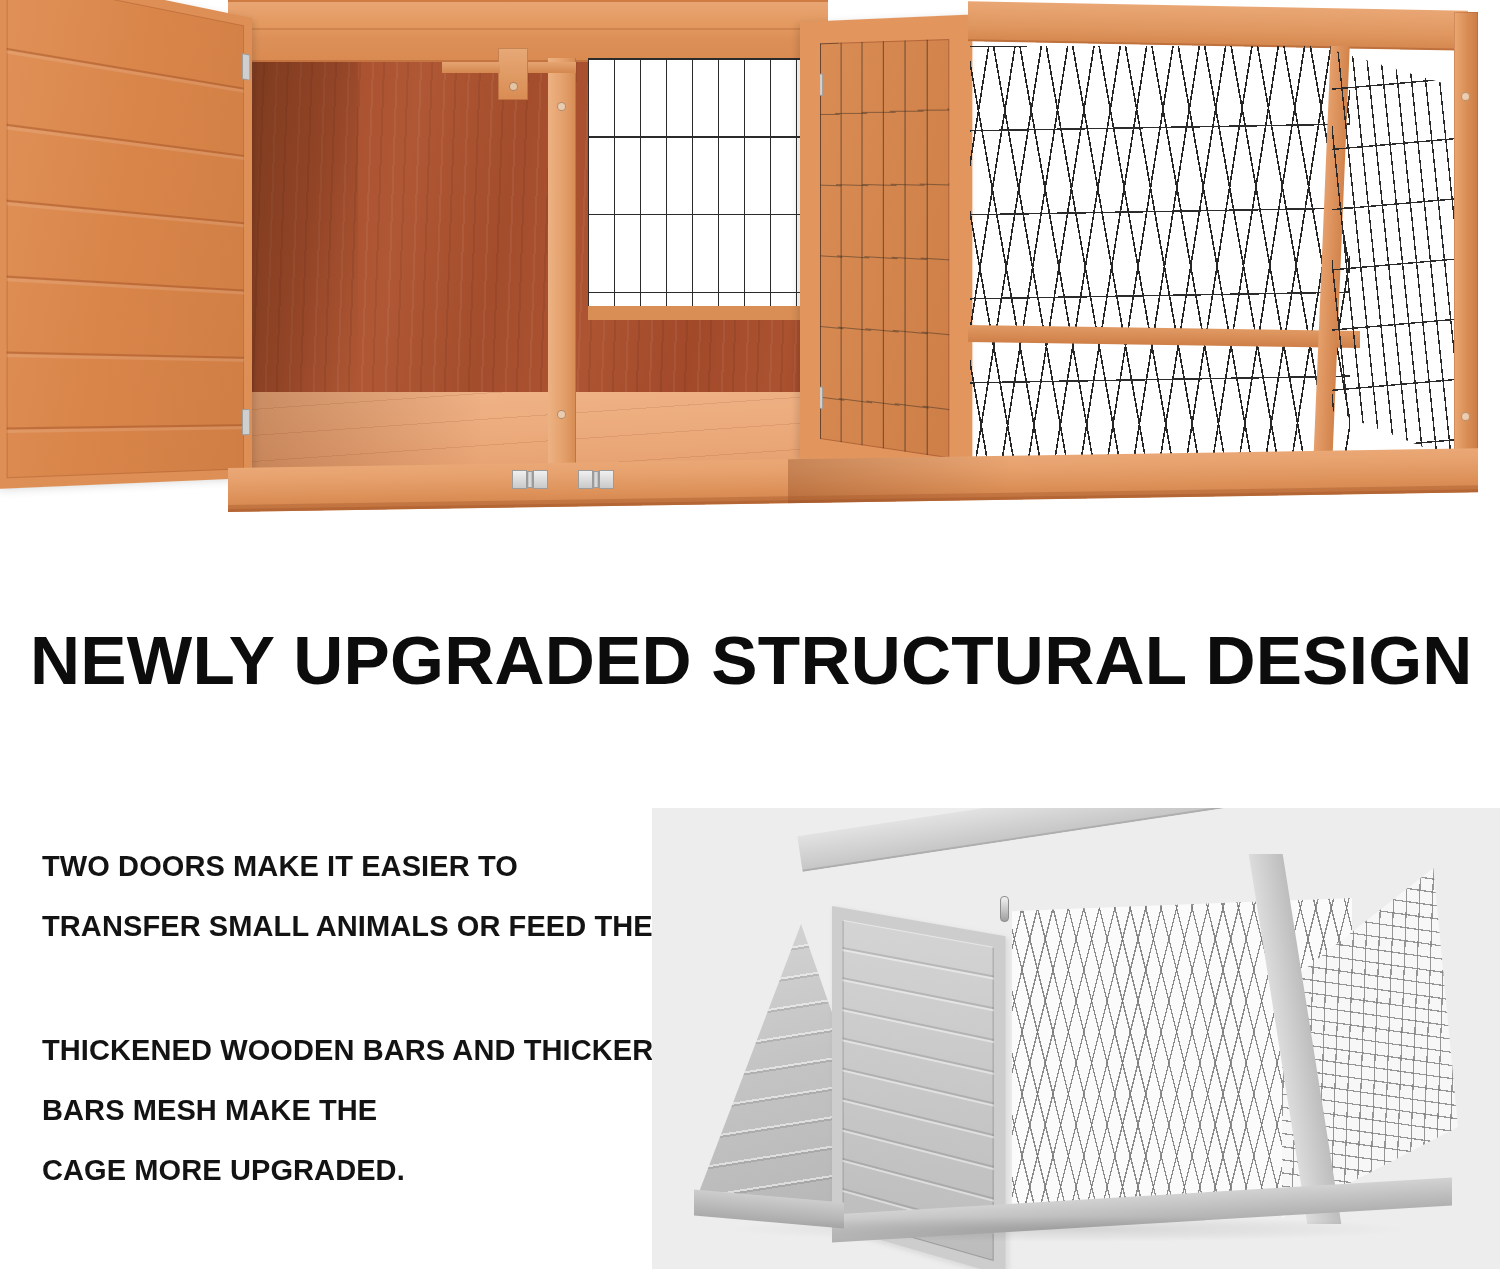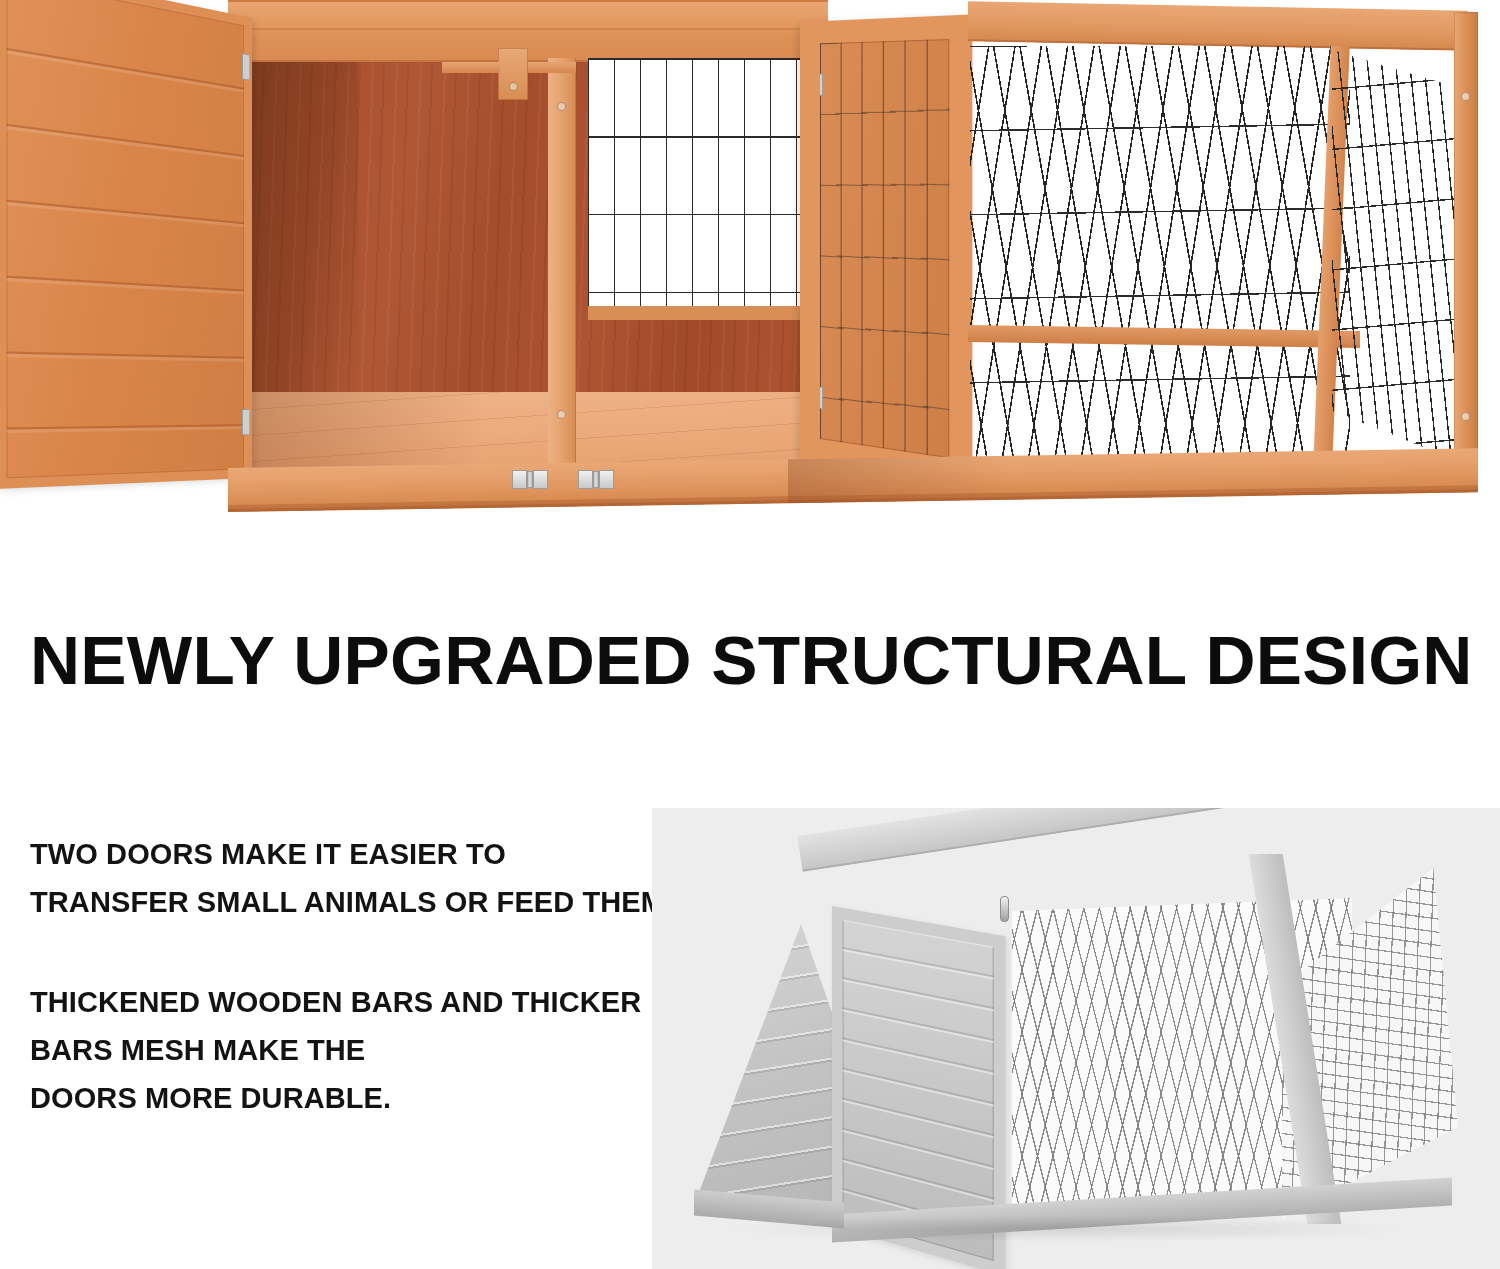--- a/index.html
+++ b/index.html
@@ -286,21 +286,21 @@
     transform-origin: left center;
   }
 
   
   .bullets {
     position:absolute;
     left: 30px; top: 830px;
     width: 600px;
   }
   .bullets p {
-    margin: 0;
+    margin: 12px;
     font-size: 29px;
     font-weight: 600;
     line-height: 48px;
     color: #131313;
     letter-spacing: 0.1px;
     white-space: nowrap;
   }
   .bullets .gap { height: 52px; }
 
   
@@ -481,21 +481,21 @@
 </div>
 
 <div class="headline">NEWLY UPGRADED STRUCTURAL DESIGN</div>
 
 <div class="bullets">
   <p>TWO DOORS MAKE IT EASIER TO</p>
   <p>TRANSFER SMALL ANIMALS OR FEED THEM.</p>
   <div class="gap"></div>
   <p>THICKENED WOODEN BARS AND THICKER</p>
   <p>BARS MESH MAKE THE</p>
-  <p>DOORS MORE DURABLE.</p>
+  <p>CAGE MORE UPGRADED.</p>
 </div>
 
 <div class="gray-panel">
   <div class="gframe">
     <div class="tri-left">
       <div class="pl"></div>
     </div>
     <div class="ridge"></div>
     <div class="gmesh">
       <div class="m1"></div>

